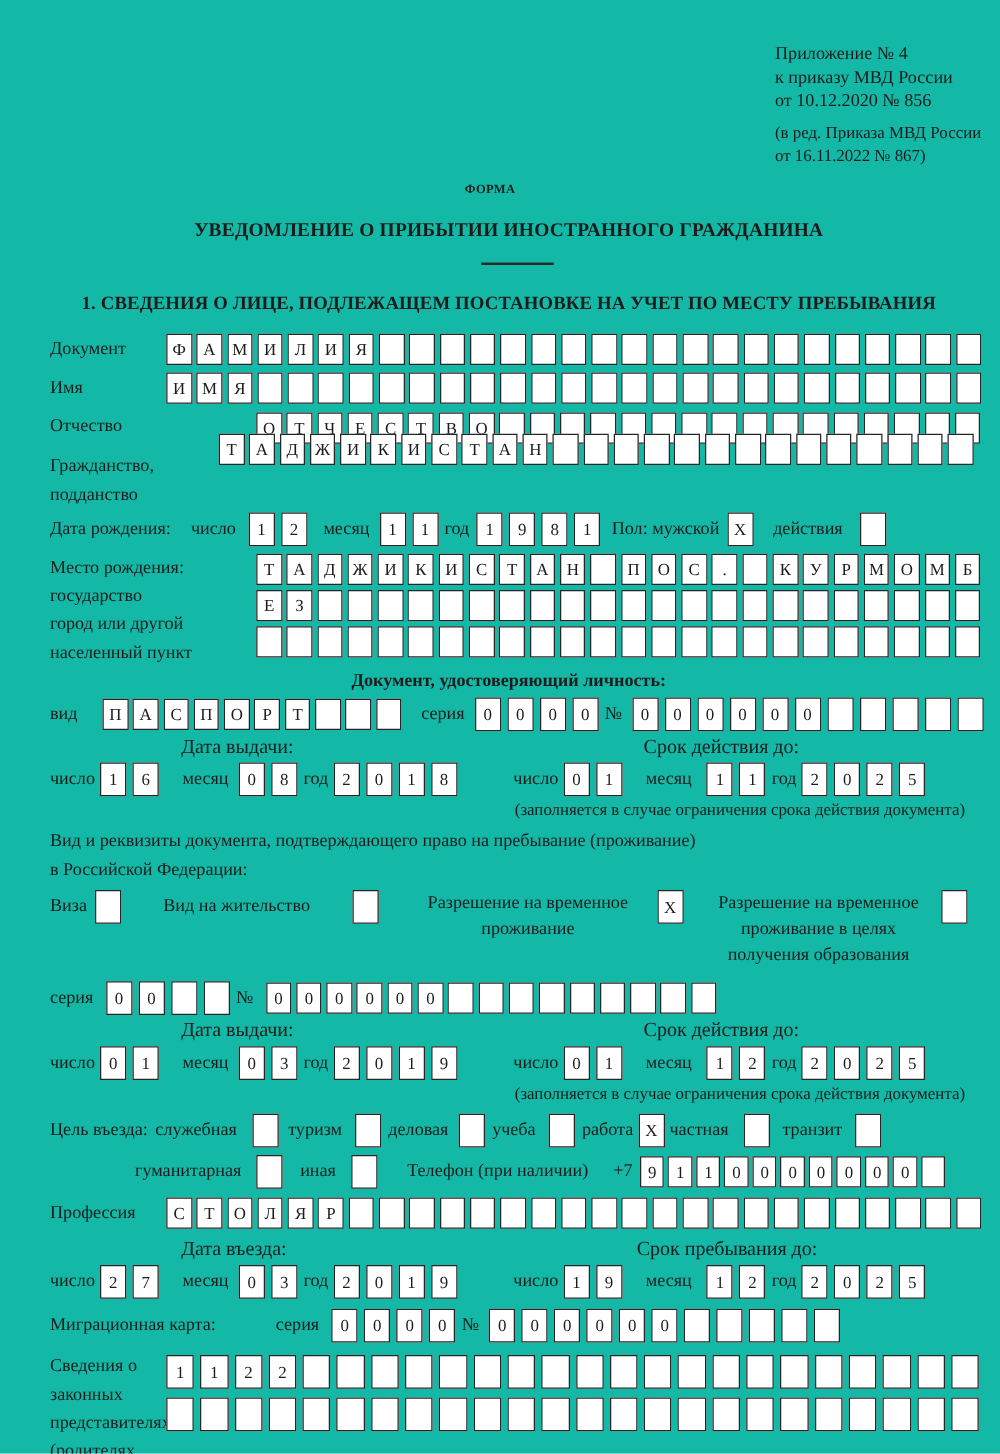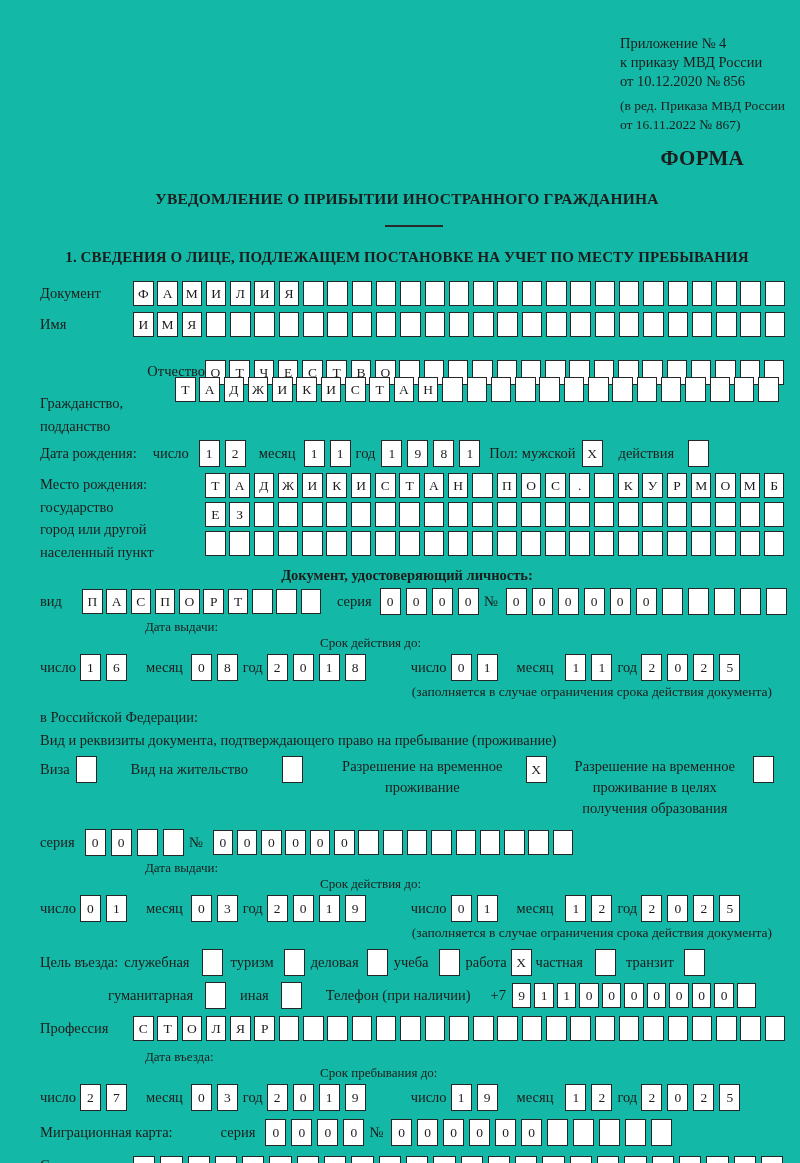--- a/index.html
+++ b/index.html
@@ -13,21 +13,21 @@
   .page {
     width:800px; height:1163px;
     padding:34px 26px 0 40px;
     overflow:hidden;
     position:relative;
     background:#14b8a6;
   }
   
   .hdr-note { margin-left:580px; width:200px; font-size:14.5px; line-height:19px; }
   .hdr-note .sub { margin-top:5px; font-size:13.5px; }
-  .forma { text-align:right; padding-right:30px; font-weight:bold; font-size:21px; margin-top:12px; letter-spacing:.3px; }
+  .forma { text-align:center; padding-right:30px; font-weight:bold; font-size:10px; margin-top:12px; letter-spacing:.3px; }
   
   .title { text-align:center; font-weight:bold; font-size:15.5px; line-height:23px; margin-top:16px; letter-spacing:.2px; }
   .blank-line { display:inline-block; width:58px; border-bottom:2px solid #2a2a2a; height:14px; margin-left:14px; }
   .sec-head { text-align:center; font-weight:bold; font-size:15px; margin-top:16px; letter-spacing:.1px; }
   
   .frow { display:flex; align-items:center; margin-top:5px; }
   .frow-top { display:flex; align-items:flex-start; margin-top:5px; }
   .lblcol { flex:none; font-size:14.5px; line-height:22px; }
   .lbl { font-size:14.5px; flex:none; }
   
@@ -37,21 +37,21 @@
     border:1.7px solid #262626; margin-right:3.8px;
     display:inline-flex; align-items:center; justify-content:center;
     font-size:13.5px; background:#fff;
   }
   .dcells .cell { width:21px; height:27px; margin-right:5px; }
   .pcells .cell { width:19.5px; height:25px; margin-right:3px; }
   .bigcells .cell { width:22.3px; height:27px; margin-right:5px; }
   .cb { display:inline-flex; flex:none; }
   .cb .cell { width:21px; height:27px; margin-right:0; }
   
-  .dhead { display:flex; font-size:13px; margin-top:4px;flex-direction:column; }
+  .dhead { display:flex; font-size:16px; margin-top:4px; }
   .dline { display:flex; align-items:center; margin-top:3px; font-size:14.5px; }
   .note { font-size:13.5px; text-align:right; padding-right:2px; margin-top:3px; }
   .center-bold { text-align:center; font-weight:bold; font-size:14.5px; margin-top:6px; }
   .para { font-size:14.5px; margin-top:6px; line-height:23px; }
   .gap4 { width:4px; flex:none; } .gap6 { width:6px; flex:none; } .gap8 { width:8px; flex:none; }
   .gap10 { width:10px; flex:none; } .gap12 { width:12px; flex:none; } .gap14 { width:14px; flex:none; }
   .gap16 { width:16px; flex:none; } .gap20 { width:20px; flex:none; } .gap24 { width:24px; flex:none; }
   .opt-label { font-size:14.5px; text-align:center; line-height:21px; }
 </style>
 </head>
@@ -137,21 +137,21 @@
         <span class="cell"></span>
         <span class="cell"></span>
         <span class="cell"></span>
         <span class="cell"></span>
         <span class="cell"></span>
         <span class="cell"></span>
         <span class="cell"></span>
       </span>
   </div>
 
-  <div class="frow-top" style="margin-top:23px;text-align:right;">
+  <div class="frow-top" style="margin-top:7px;">
     <span class="lblcol" style="width:165px; line-height:23px;">
       <div>Отчество</div>
     </span>
     <span class="cells">
         <span class="cell">О</span>
         <span class="cell">Т</span>
         <span class="cell">Ч</span>
         <span class="cell">Е</span>
         <span class="cell">С</span>
         <span class="cell">Т</span>
@@ -425,22 +425,22 @@
     <span class="cells dcells">
         <span class="cell">2</span>
         <span class="cell">0</span>
         <span class="cell">2</span>
         <span class="cell">5</span>
       </span>
   </div>
   <div class="note">(заполняется в случае ограничения срока действия документа)</div>
 
   <div class="para">
+    <div>Вид и реквизиты документа, подтверждающего право на пребывание (проживание)</div>
     <div>в Российской Федерации:</div>
-    <div>Вид и реквизиты документа, подтверждающего право на пребывание (проживание)</div>
   </div>
 
   <div class="frow-top" style="margin-top:4px;">
     <span class="lbl" style="line-height:27px;">Виза</span>
       <span class="gap6"></span>
     <span class="cb">
         <span class="cell"></span>
       </span>
     <span class="gap24"></span>
       <span class="gap10"></span>

